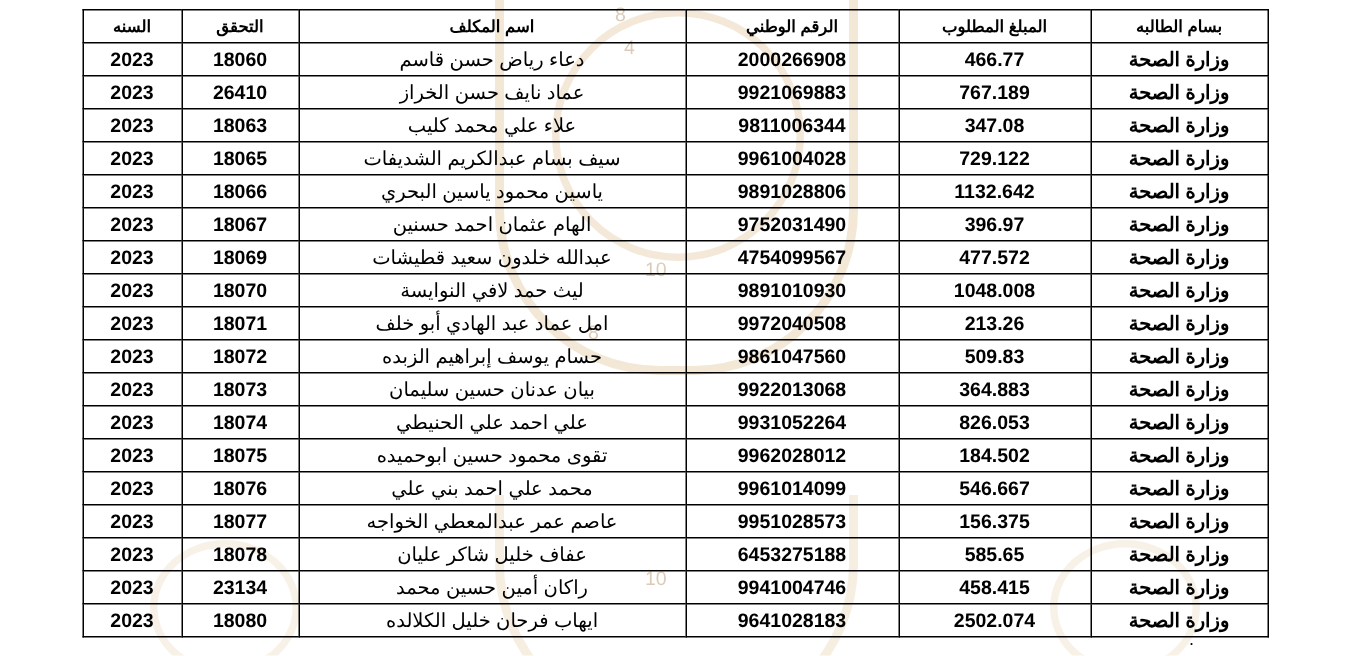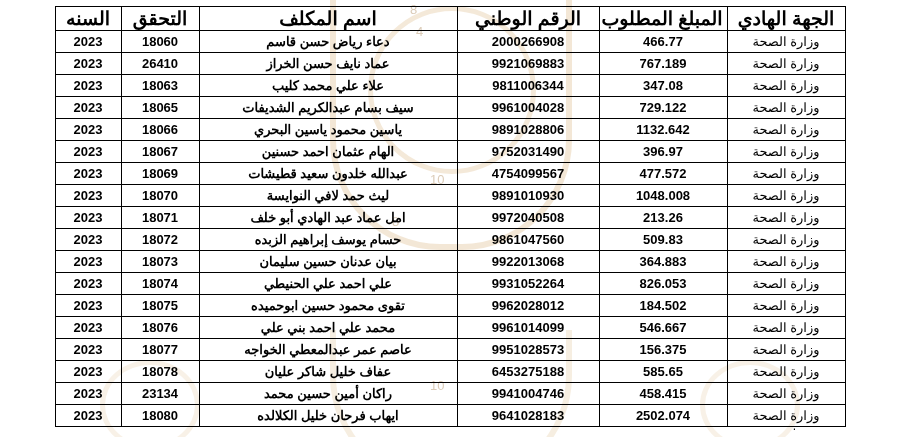--- a/index.html
+++ b/index.html
@@ -99,34 +99,34 @@
     padding: 0 4px;
     font-size: 13px;
     color: #000000;
     text-align: center;
     white-space: nowrap;
     overflow: hidden;
     background: transparent;
   }
   table.records th {
     font-weight: bold;
-    font-size: 19px;
+    font-size: 11px;
   }
 
   
   col.c-year  { width: 66px; }
   col.c-ver   { width: 78px; }
   col.c-name  { width: 258px; }
   col.c-nat   { width: 142px; }
   col.c-amt   { width: 128px; }
   col.c-auth  { width: 118px; }
 
-  td.name { font-weight: bold; }
+  td.name { font-weight: normal; }
   td.amount, td.national, td.verify, td.year { font-weight: bold; }
-  td.authority { font-weight: normal; }
+  td.authority { font-weight: bold; }
 
   .footer-mark {
     position: absolute;
     right: 104px;
     bottom: 4px;
     font-size: 12px;
     color: #000;
     z-index: 2;
   }
 </style>
@@ -151,21 +151,21 @@
     <colgroup>
       <col class="c-auth">
       <col class="c-amt">
       <col class="c-nat">
       <col class="c-name">
       <col class="c-ver">
       <col class="c-year">
     </colgroup>
     <thead>
       <tr>
-        <th>الجهة الهادي</th>
+        <th>بسام الطالبه</th>
         <th>المبلغ المطلوب</th>
         <th>الرقم الوطني</th>
         <th>اسم المكلف</th>
         <th>التحقق</th>
         <th>السنه</th>
       </tr>
     </thead>
     <tbody>
         <tr>
           <td class="authority">وزارة الصحة</td>

